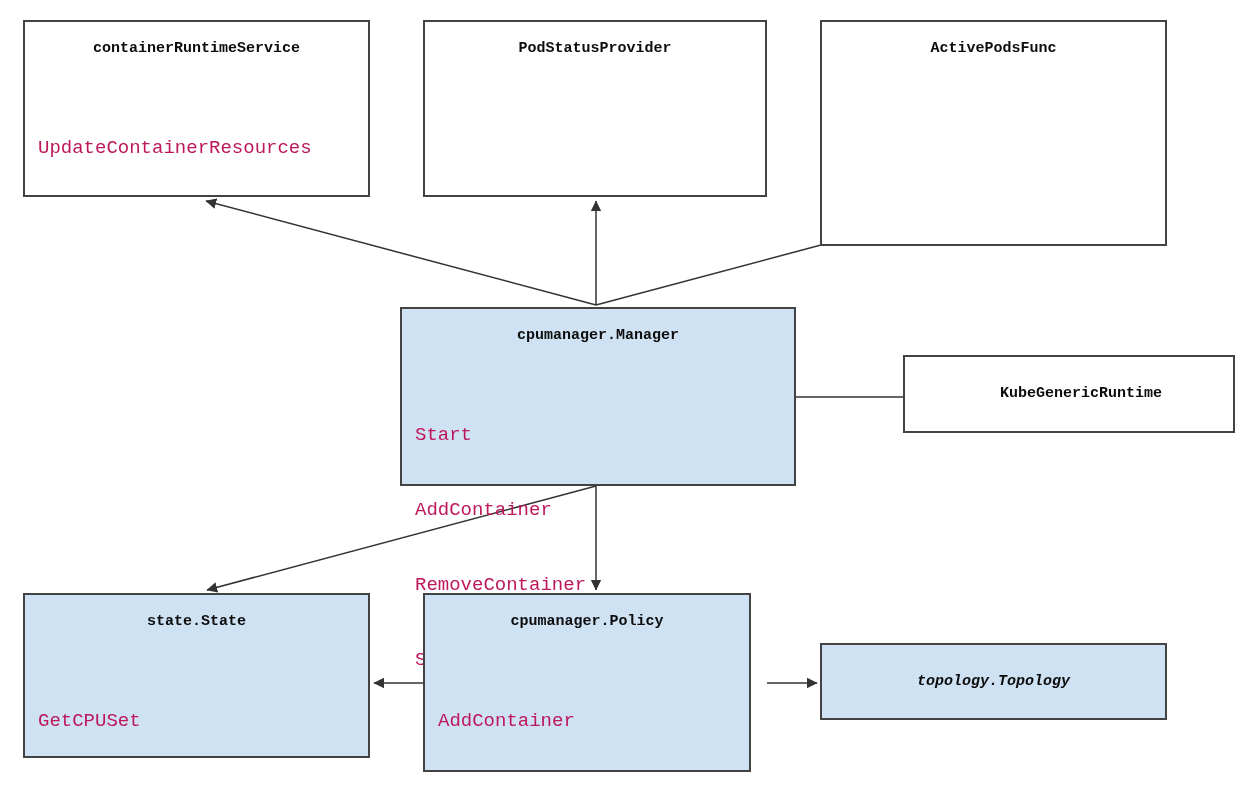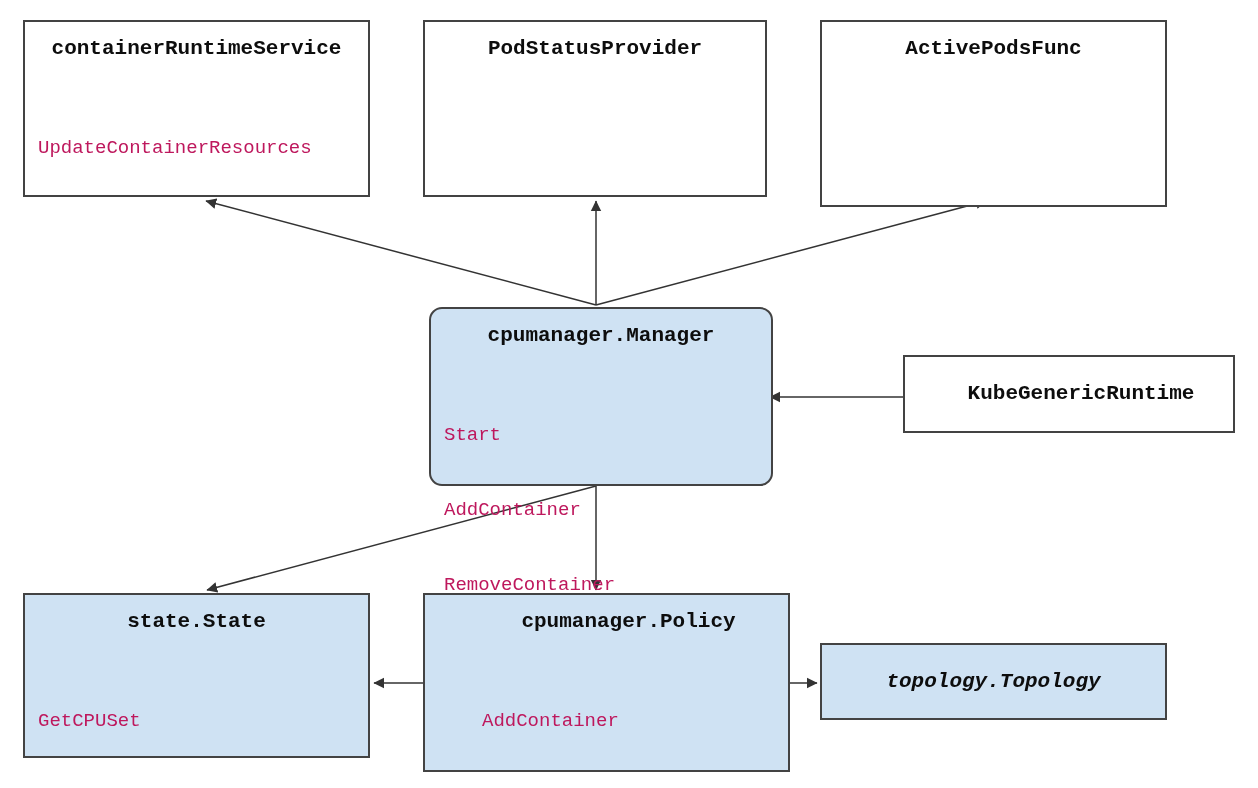--- a/index.html
+++ b/index.html
@@ -25,21 +25,21 @@
     position: absolute;
     box-sizing: border-box;
     border: 2px solid #434343;
     background: #ffffff;
   }
   .node.blue { background: #cfe2f3; }
   .node-title {
     margin-top: 16px;
     text-align: center;
     font-weight: bold;
-    font-size: 21px;
+    font-size: 15px;
     line-height: 22px;
     color: #0d0d0d;
     white-space: pre;
   }
   .node.short {
     display: flex;
     align-items: center;
     justify-content: center;
   }
   .node.short .node-title { margin-top: 0; }
@@ -47,25 +47,25 @@
     margin-top: 26px;
     padding-left: 13px;
     font-size: 19px;
     line-height: 25px;
     color: #be185d;
     white-space: pre;
   }
   
   #n-crs  { left: 23px;  top: 20px;  width: 347px; height: 177px; }
   #n-psp  { left: 423px; top: 20px;  width: 344px; height: 177px; }
-  #n-apf  { left: 820px; top: 20px;  width: 347px; height: 187px; }
-  #n-mgr  { left: 429px; top: 307px; width: 344px; height: 179px; border-radius: 13px; }
+  #n-apf  { left: 820px; top: 20px;  width: 347px; height: 226px; }
+  #n-mgr  { left: 400px; top: 307px; width: 396px; height: 179px; }
   #n-kgr  { left: 903px; top: 355px; width: 332px; height: 78px; padding-left: 24px;  }
   #n-sst  { left: 23px;  top: 593px; width: 347px; height: 165px; }
-  #n-pol  { left: 423px; top: 593px; width: 367px; height: 179px; padding-left: 44px; }
+  #n-pol  { left: 423px; top: 593px; width: 328px; height: 179px; }
   #n-top  { left: 820px; top: 643px; width: 347px; height: 77px; font-style: italic;  }
 </style>
 </head>
 <body>
 
 <div class="canvas">
 
   <svg class="edges" viewBox="0 0 1258 788" xmlns="http://www.w3.org/2000/svg">
     <defs>
       <marker id="arrow" viewBox="0 0 10 10" refX="8.5" refY="5" markerWidth="8" markerHeight="8" orient="auto-start-reverse">

